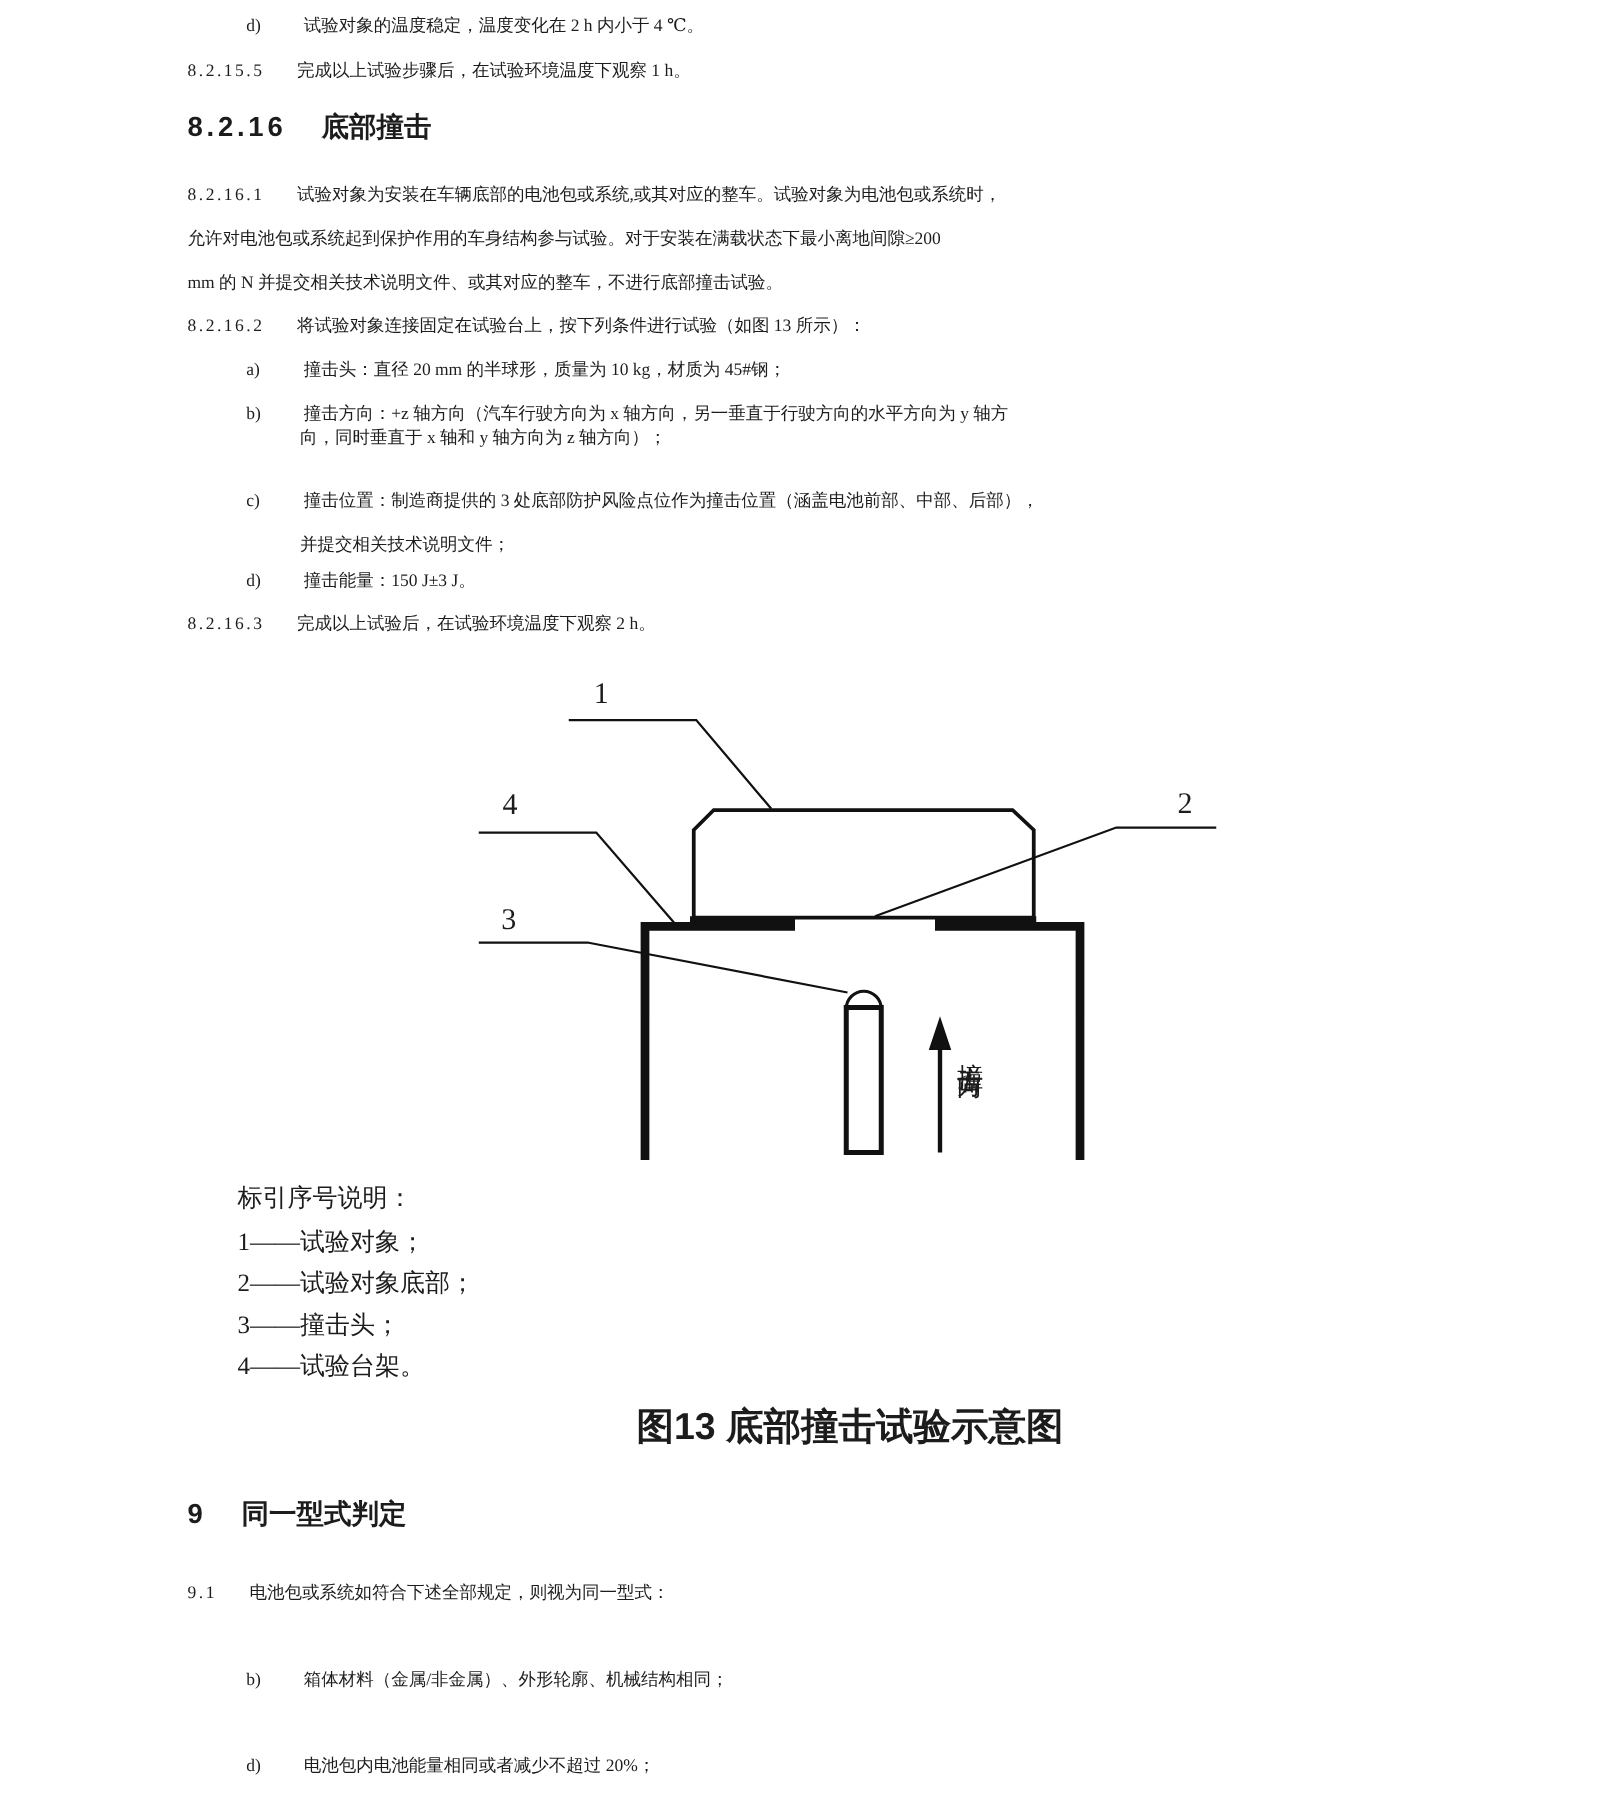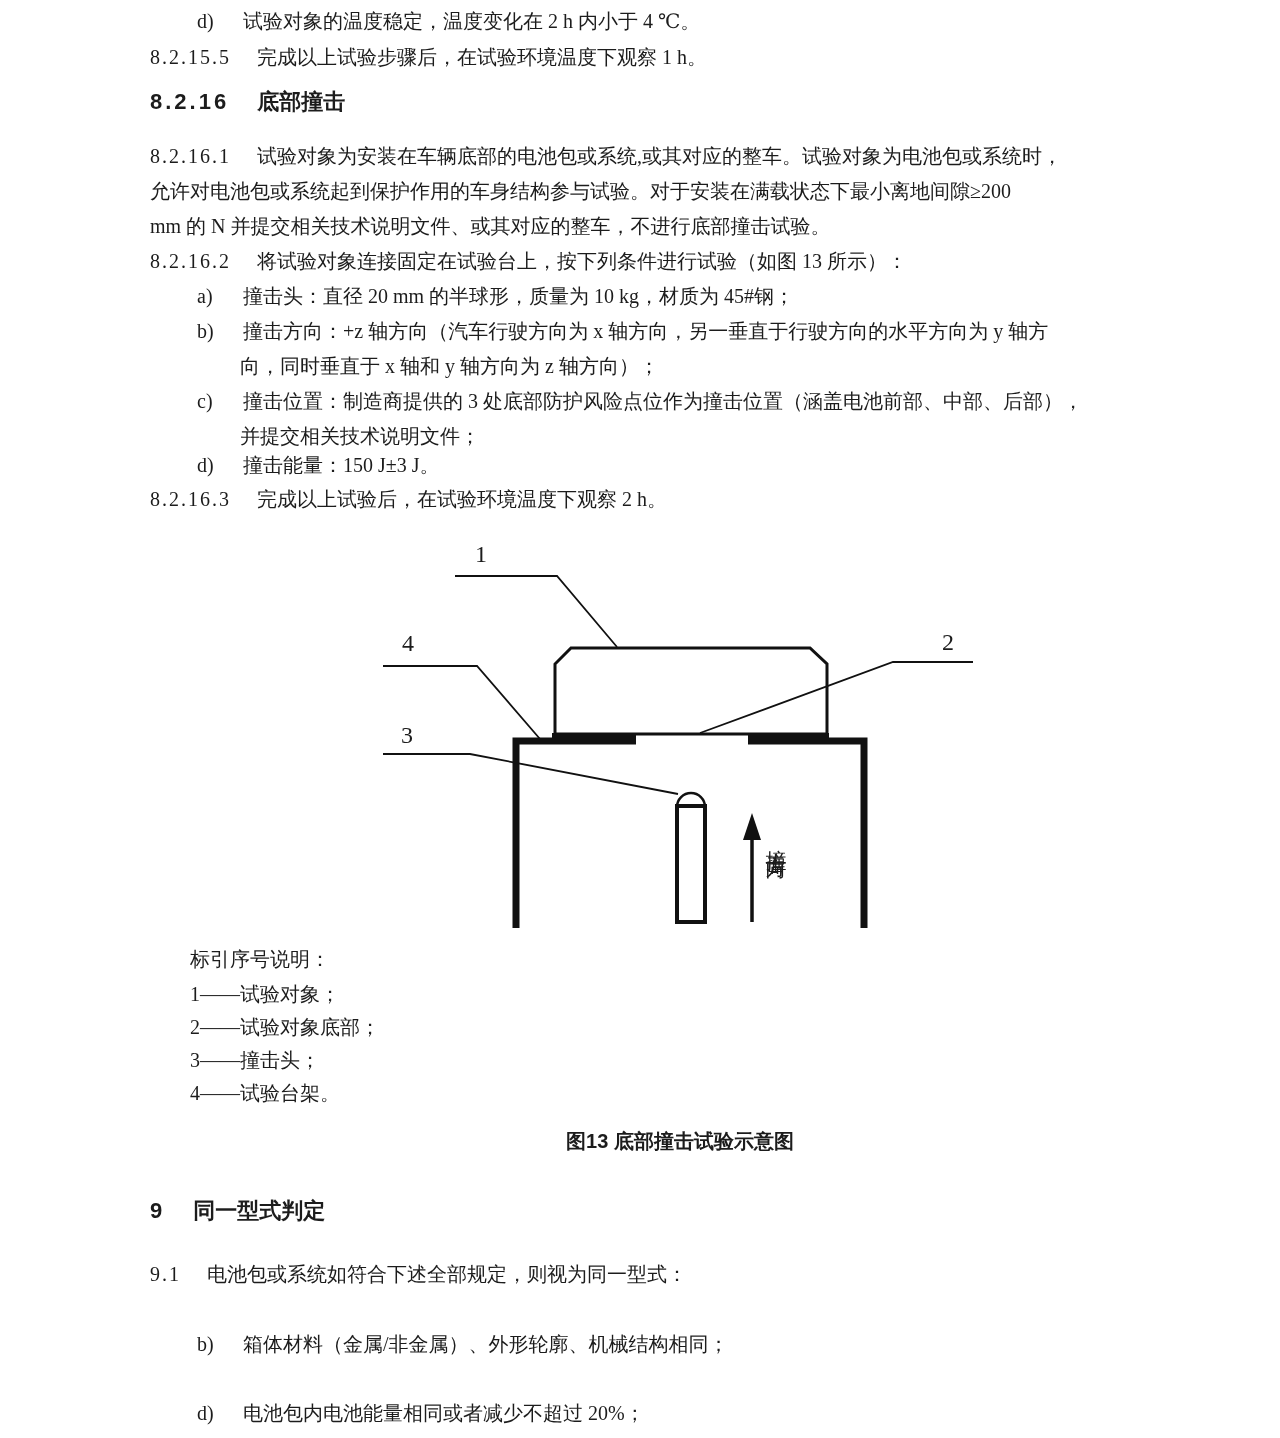--- a/index.html
+++ b/index.html
@@ -9,39 +9,39 @@
     height:1438px;
     background:#ffffff;
     overflow:hidden;
     color:#1c1c1c;
     font-family:"Liberation Serif","DejaVu Serif",serif;
   }
   .line{
     position:absolute;
     left:150px;
     white-space:nowrap;
-    font-size:20px;
+    font-size:14px;
     line-height:27px;
     color:#1c1c1c;
   }
   .num{display:inline-block;margin-right:26px;letter-spacing:2px;}
   .itemline{left:197px;}
   .item-label{display:inline-block;width:46px;}
   .cont{left:240px;}
   .heading{
     font-family:"Liberation Sans","DejaVu Sans",sans-serif;
     font-weight:bold;
     font-size:22px;
   }
   .heading .num{letter-spacing:3px;margin-right:28px;}
   .legend{left:190px;font-size:20px;}
   .caption{
     left:150px;width:1060px;text-align:center;
     font-family:"Liberation Sans","DejaVu Sans",sans-serif;
-    font-weight:bold;font-size:20px;
+    font-weight:bold;font-size:30px;
   }
   #figure-svg{position:absolute;left:0;top:535px;}
   #arrow-text{
     position:absolute;left:761px;top:833px;height:100px;
     writing-mode:vertical-rl;text-orientation:upright;
     font-size:21px;letter-spacing:3px;line-height:30px;
     white-space:nowrap;
   }
   .dlabel{font-size:24px;font-family:"Liberation Serif","DejaVu Serif",serif;fill:#1c1c1c;}
 </style>
@@ -71,21 +71,21 @@
   <div class="line" style="top:248px">
     <span class="num">8.2.16.2</span><span>将试验对象连接固定在试验台上，按下列条件进行试验（如图 13 所示）：</span>
   </div>
 
   <div class="line itemline" style="top:283px">
     <span class="item-label">a)</span><span>撞击头：直径 20 mm 的半球形，质量为 10 kg，材质为 45#钢；</span>
   </div>
   <div class="line itemline" style="top:318px">
     <span class="item-label">b)</span><span>撞击方向：+z 轴方向（汽车行驶方向为 x 轴方向，另一垂直于行驶方向的水平方向为 y 轴方</span>
   </div>
-  <div class="line cont" style="top:353px">向，同时垂直于 x 轴和 y 轴方向为 z 轴方向）；</div>
+  <div class="line cont" style="top:337px">向，同时垂直于 x 轴和 y 轴方向为 z 轴方向）；</div>
   <div class="line itemline" style="top:388px">
     <span class="item-label">c)</span><span>撞击位置：制造商提供的 3 处底部防护风险点位作为撞击位置（涵盖电池前部、中部、后部），</span>
   </div>
   <div class="line cont" style="top:423px">并提交相关技术说明文件；</div>
   <div class="line itemline" style="top:452px">
     <span class="item-label">d)</span><span>撞击能量：150 J±3 J。</span>
   </div>
 
   <div class="line" style="top:486px">
     <span class="num">8.2.16.3</span><span>完成以上试验后，在试验环境温度下观察 2 h。</span>

